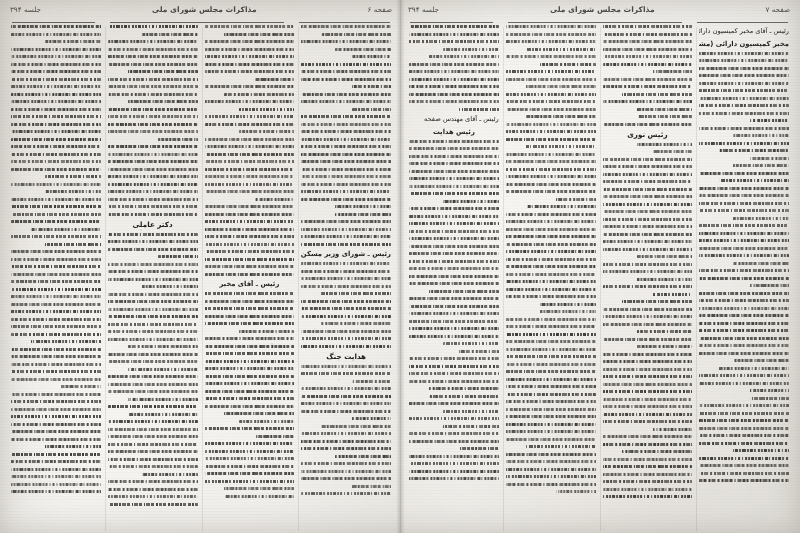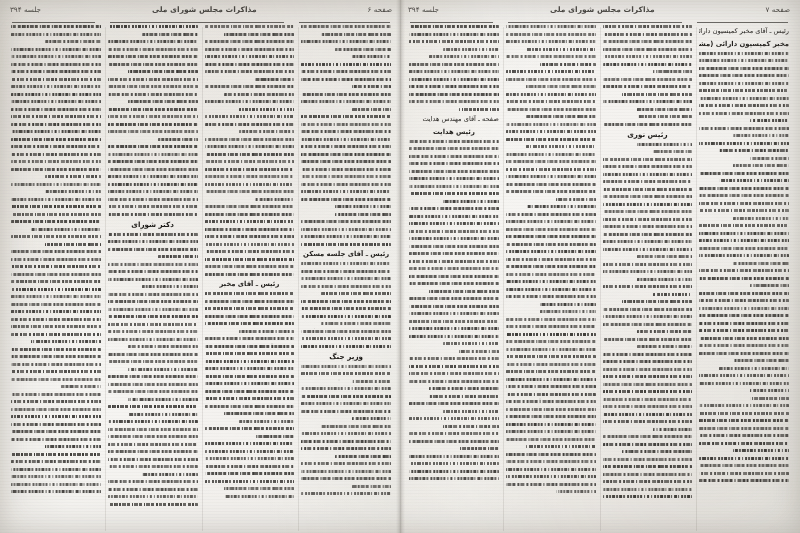--- a/index.html
+++ b/index.html
@@ -406,21 +406,21 @@
             <div class="ln short" style="background-position-x: 5.1px; opacity: 0.82;"></div>
             <div class="ln short2" style="background-position-x: 1.2px; opacity: 0.84;"></div>
             <div class="ln v2" style="background-position-x: 4.2px; opacity: 0.88;"></div>
             <div class="ln" style="background-position-x: 1.4px; opacity: 0.87;"></div>
             <div class="ln" style="background-position-x: 10.7px; opacity: 0.96;"></div>
             <div class="ln v3" style="background-position-x: 7.4px; opacity: 0.99;"></div>
             <div class="ln v2" style="background-position-x: 11.7px; opacity: 0.99;"></div>
             <div class="ln v3" style="background-position-x: 7.7px; opacity: 0.84;"></div>
             <div class="ln v2 short3" style="background-position-x: 14px; opacity: 0.91;"></div>
           </div>
-          <div class="speaker lead">صفحه ـ آقای مهندس هدایت</div>
+          <div class="speaker lead">رئیس ـ آقای مهندس صفحه</div>
           <div class="subhead">رئیس هدایت</div>
           <div class="para">
             <div class="ln v3" style="background-position-x: 10.7px; opacity: 0.88;"></div>
             <div class="ln v2" style="background-position-x: 9.7px; opacity: 0.84;"></div>
             <div class="ln v3" style="background-position-x: 12.5px; opacity: 0.89;"></div>
             <div class="ln v3" style="background-position-x: 11.5px; opacity: 0.94;"></div>
             <div class="ln v2" style="background-position-x: 7.7px; opacity: 0.89;"></div>
             <div class="ln" style="background-position-x: 6.6px; opacity: 0.96;"></div>
             <div class="ln" style="background-position-x: 13.4px; opacity: 0.83;"></div>
             <div class="ln v2" style="background-position-x: 7px; opacity: 0.95;"></div>
@@ -501,36 +501,36 @@
             <div class="ln v3" style="background-position-x: 6.6px; opacity: 0.87;"></div>
             <div class="ln" style="background-position-x: 8.1px; opacity: 0.87;"></div>
             <div class="ln v2" style="background-position-x: 13.3px; opacity: 0.96;"></div>
             <div class="ln short" style="background-position-x: 4.4px; opacity: 0.95;"></div>
             <div class="ln v2 short" style="background-position-x: 6.3px; opacity: 0.95;"></div>
             <div class="ln v2" style="background-position-x: 8.5px; opacity: 0.92;"></div>
             <div class="ln" style="background-position-x: 6.8px; opacity: 0.82;"></div>
             <div class="ln" style="background-position-x: 11.7px; opacity: 0.92;"></div>
             <div class="ln v2" style="background-position-x: 8px; opacity: 0.95;"></div>
           </div>
-          <div class="subhead">رئیس ـ آقای جلسه مسکن</div>
+          <div class="subhead">رئیس ـ شورای وزیر مسکن</div>
           <div class="para">
             <div class="ln" style="background-position-x: 8.2px; opacity: 0.81;"></div>
             <div class="ln v3" style="background-position-x: 13.4px; opacity: 0.92;"></div>
             <div class="ln" style="background-position-x: 12.5px; opacity: 0.87;"></div>
             <div class="ln v3" style="background-position-x: 7.7px; opacity: 0.85;"></div>
             <div class="ln v2 short2" style="background-position-x: 1px; opacity: 0.88;"></div>
             <div class="ln v2" style="background-position-x: 11.9px; opacity: 0.95;"></div>
             <div class="ln v2" style="background-position-x: 13.9px; opacity: 0.96;"></div>
             <div class="ln" style="background-position-x: 12.9px; opacity: 0.99;"></div>
             <div class="ln v3 short2" style="background-position-x: 10.3px; opacity: 0.84;"></div>
             <div class="ln v2" style="background-position-x: 7.3px; opacity: 0.85;"></div>
             <div class="ln" style="background-position-x: 13px; opacity: 0.86;"></div>
             <div class="ln" style="background-position-x: 4.1px; opacity: 0.99;"></div>
           </div>
-          <div class="speaker">وزیر جنگ</div>
+          <div class="speaker">هدایت جنگ</div>
           <div class="para">
             <div class="ln" style="background-position-x: 6.5px; opacity: 0.83;"></div>
             <div class="ln v2" style="background-position-x: 1px; opacity: 0.84;"></div>
             <div class="ln v3 short3" style="background-position-x: 13.8px; opacity: 0.83;"></div>
             <div class="ln" style="background-position-x: 12.7px; opacity: 0.85;"></div>
             <div class="ln v2" style="background-position-x: 11.1px; opacity: 0.98;"></div>
             <div class="ln" style="background-position-x: 1.4px; opacity: 0.86;"></div>
             <div class="ln v3" style="background-position-x: 10.3px; opacity: 0.94;"></div>
             <div class="ln short3" style="background-position-x: 4.7px; opacity: 0.96;"></div>
             <div class="ln v2 short2" style="background-position-x: 10.7px; opacity: 0.83;"></div>
@@ -636,21 +636,21 @@
             <div class="ln" style="background-position-x: 12.5px; opacity: 0.83;"></div>
             <div class="ln v2" style="background-position-x: 9.7px; opacity: 0.96;"></div>
             <div class="ln v2" style="background-position-x: 7.5px; opacity: 0.88;"></div>
             <div class="ln" style="background-position-x: 1.3px; opacity: 0.92;"></div>
             <div class="ln" style="background-position-x: 11.8px; opacity: 0.97;"></div>
             <div class="ln" style="background-position-x: 4.3px; opacity: 0.88;"></div>
             <div class="ln v3" style="background-position-x: 11.7px; opacity: 0.88;"></div>
             <div class="ln v3" style="background-position-x: 1.1px; opacity: 0.86;"></div>
             <div class="ln v3" style="background-position-x: 13.9px; opacity: 0.92;"></div>
           </div>
-          <div class="speaker">دکتر شورای</div>
+          <div class="speaker">دکتر عاملی</div>
           <div class="para">
             <div class="ln v3" style="background-position-x: 5.9px; opacity: 0.95;"></div>
             <div class="ln" style="background-position-x: 0.4px; opacity: 0.94;"></div>
             <div class="ln v2" style="background-position-x: 9.2px; opacity: 0.95;"></div>
             <div class="ln v2 short3" style="background-position-x: 7.9px; opacity: 0.99;"></div>
             <div class="ln v3" style="background-position-x: 3.5px; opacity: 0.82;"></div>
             <div class="ln v3" style="background-position-x: 10.6px; opacity: 0.94;"></div>
             <div class="ln" style="background-position-x: 13.6px; opacity: 0.92;"></div>
             <div class="ln short" style="background-position-x: 0.7px; opacity: 0.91;"></div>
             <div class="ln v3" style="background-position-x: 11.3px; opacity: 0.87;"></div>

